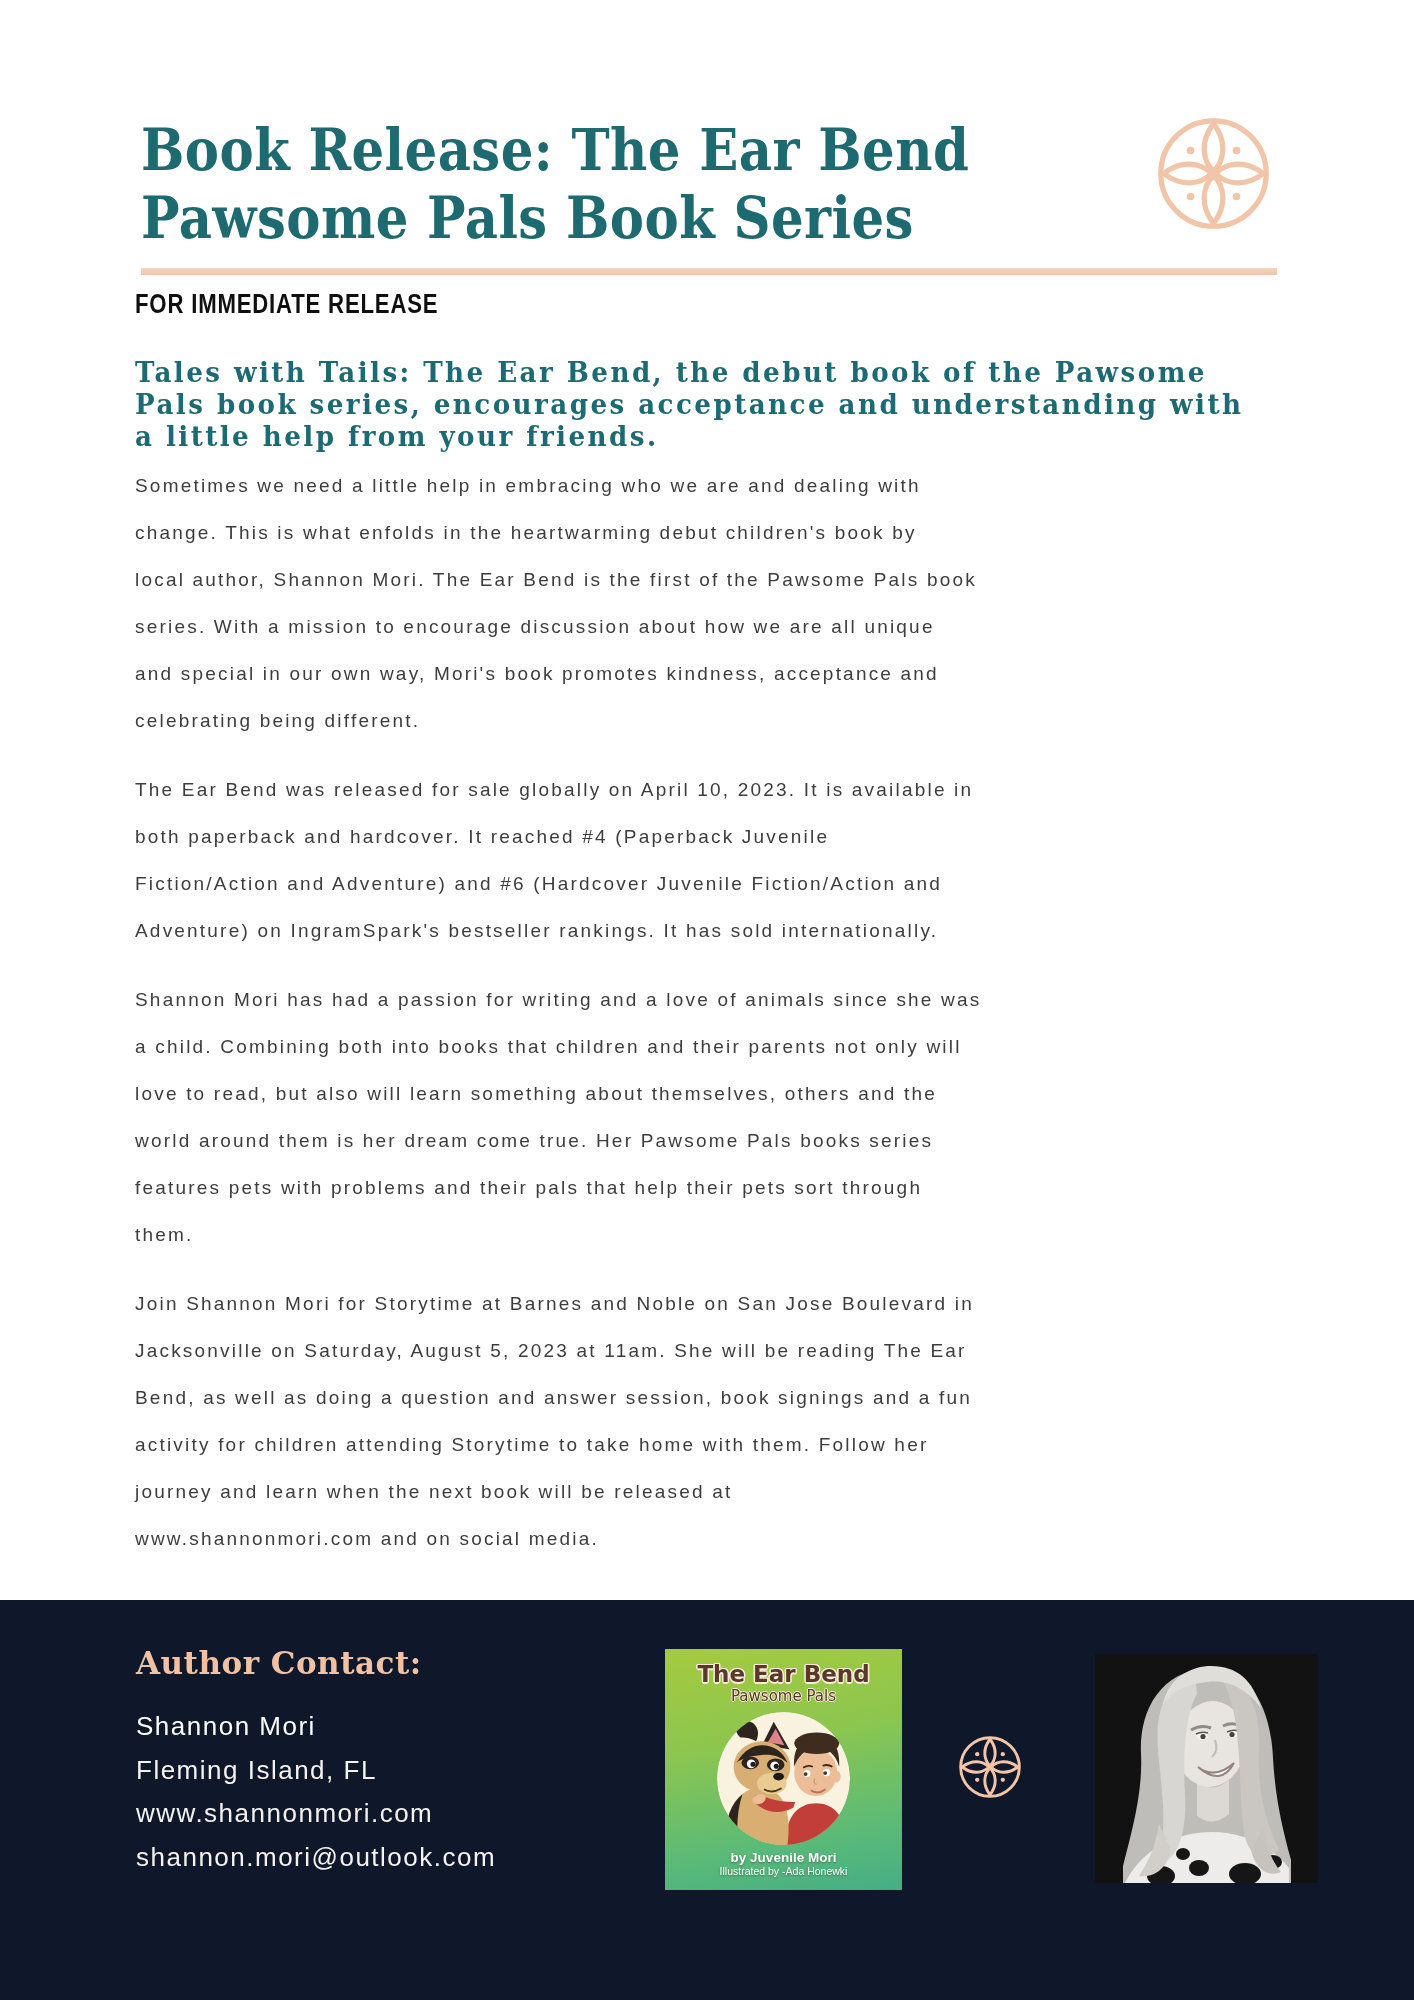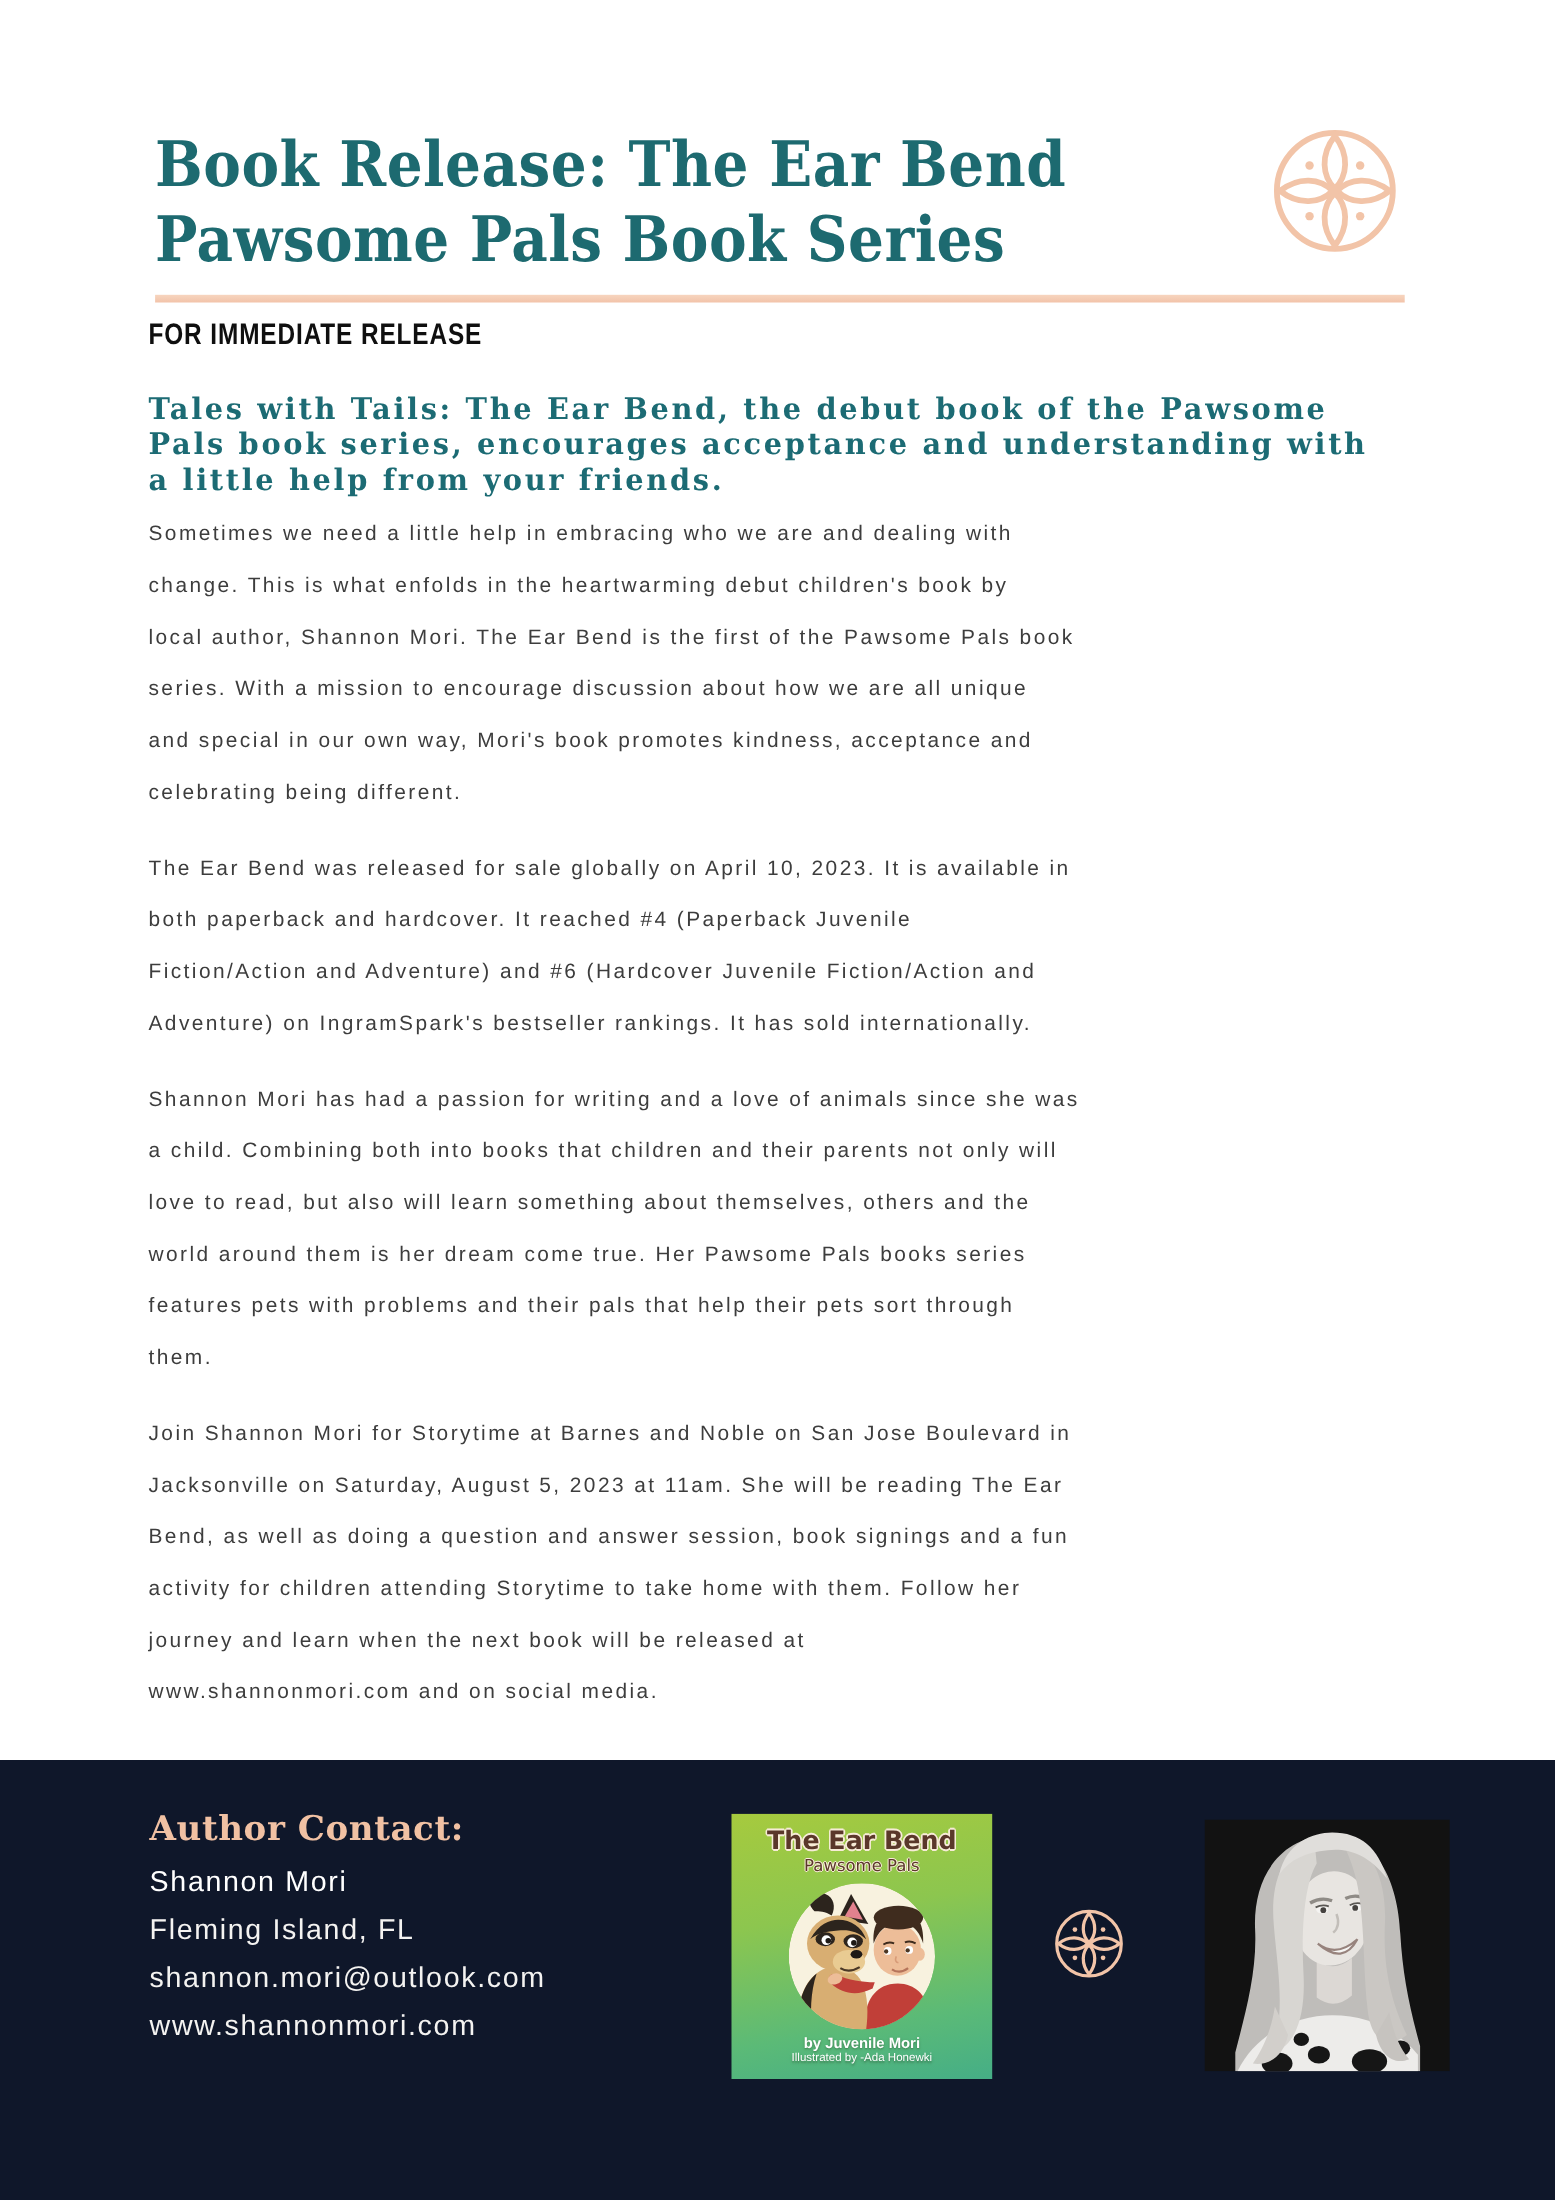--- a/index.html
+++ b/index.html
@@ -23,21 +23,21 @@
     transform-origin:left top;}
   .body-copy{position:absolute;left:135px;top:462px;width:1270px;}
   .body-copy p{margin:0 0 22px 0;font-size:19px;line-height:47px;letter-spacing:2.2px;
     color:#3d3d3d;white-space:pre-line;}
   
   .footer{position:absolute;left:0;top:1600px;width:1414px;height:400px;background:#0f172a;}
   .contact{position:absolute;left:136px;top:45px;}
   .contact-heading{margin:0;font-family:"DejaVu Serif",serif;font-weight:bold;
     font-size:31px;color:#f1c1a3;letter-spacing:.5px;}
   .contact-line{font-size:26px;line-height:43.5px;letter-spacing:1.5px;color:#f4f3f1;}
-  .contact-lines{margin-top:8px;}
+  .contact-lines{margin-top:24px;}
   .contact-name{color:#ffffff;}
   
   .cover{position:absolute;left:665px;top:49px;width:237px;height:241px;text-align:center;
     background:linear-gradient(170deg,#a6ca3e 0%,#8cc64f 38%,#5bba77 76%,#45ae86 100%);}
   .cover-title{margin:12px 0 0 0;font-family:"DejaVu Sans",sans-serif;font-weight:bold;
     font-size:23px;line-height:26px;color:#5a382a;
     text-shadow:-1.5px 0 #f7ecd7,1.5px 0 #f7ecd7,0 -1.5px #f7ecd7,0 1.5px #f7ecd7,
       -1px -1px #f7ecd7,1px 1px #f7ecd7,-1px 1px #f7ecd7,1px -1px #f7ecd7;}
   .cover-sub{margin:0;font-family:"DejaVu Sans",sans-serif;font-weight:normal;
     font-size:15px;line-height:18px;color:#5a382a;
@@ -115,22 +115,22 @@
 www.shannonmori.com and on social media.</p>
   </div>
 
   <div class="footer">
 
     <div class="contact">
       <h3 class="contact-heading">Author Contact:</h3>
       <div class="contact-lines">
         <div class="contact-line contact-name">Shannon Mori</div>
         <div class="contact-line">Fleming Island, FL</div>
+        <div class="contact-line">www.shannonmori.com</div>
         <div class="contact-line">shannon.mori@outlook.com</div>
-        <div class="contact-line">www.shannonmori.com</div>
       </div>
     </div>
 
     <div class="cover">
       <p class="cover-title">The Ear Bend</p>
       <p class="cover-sub">Pawsome Pals</p>
       <svg class="cover-circle" viewBox="0 0 136 136">
         <clipPath id="cclip">
             <circle cx="68" cy="68" r="68"></circle>
           </clipPath>

